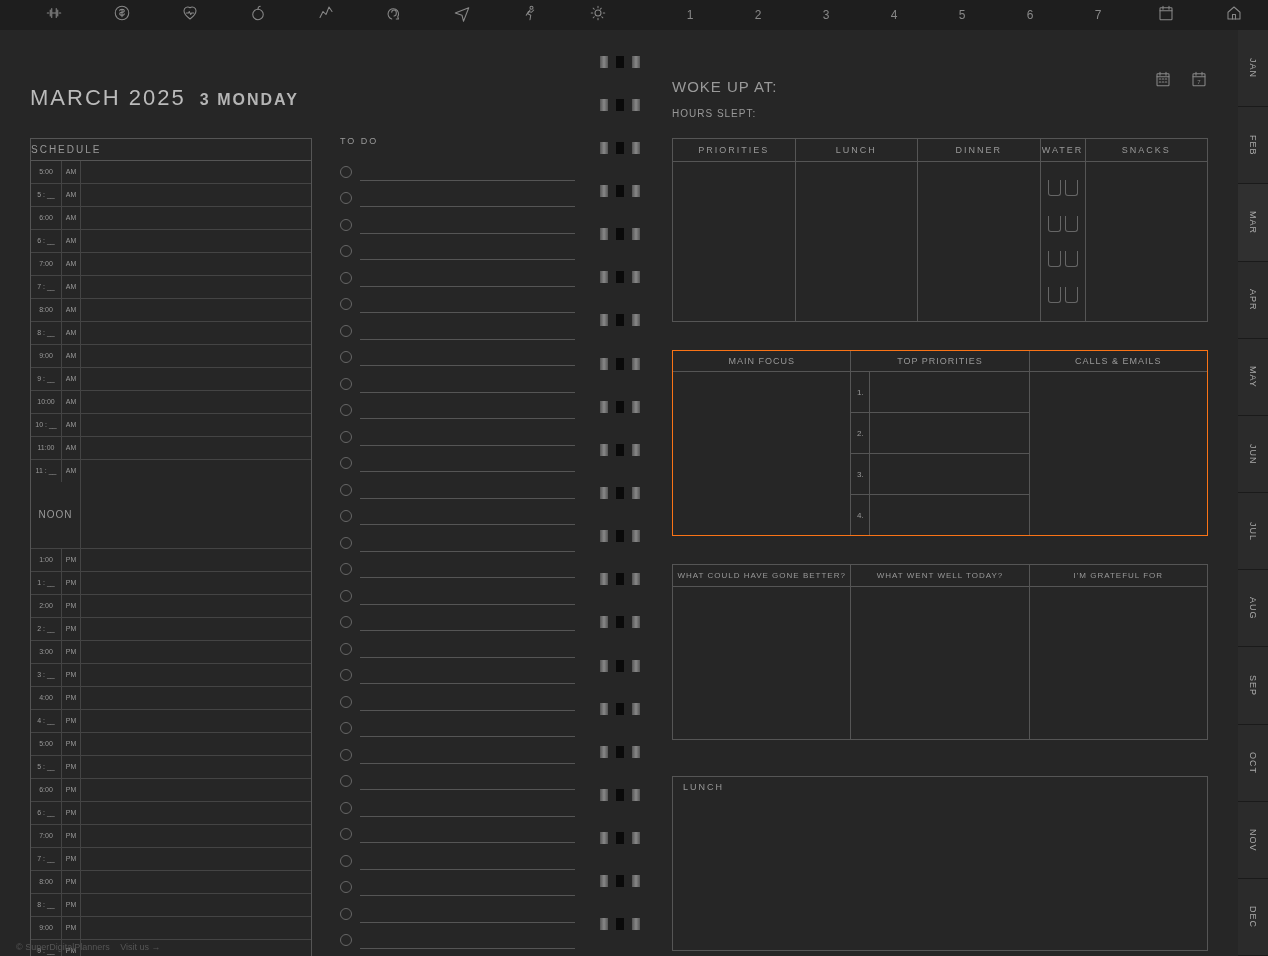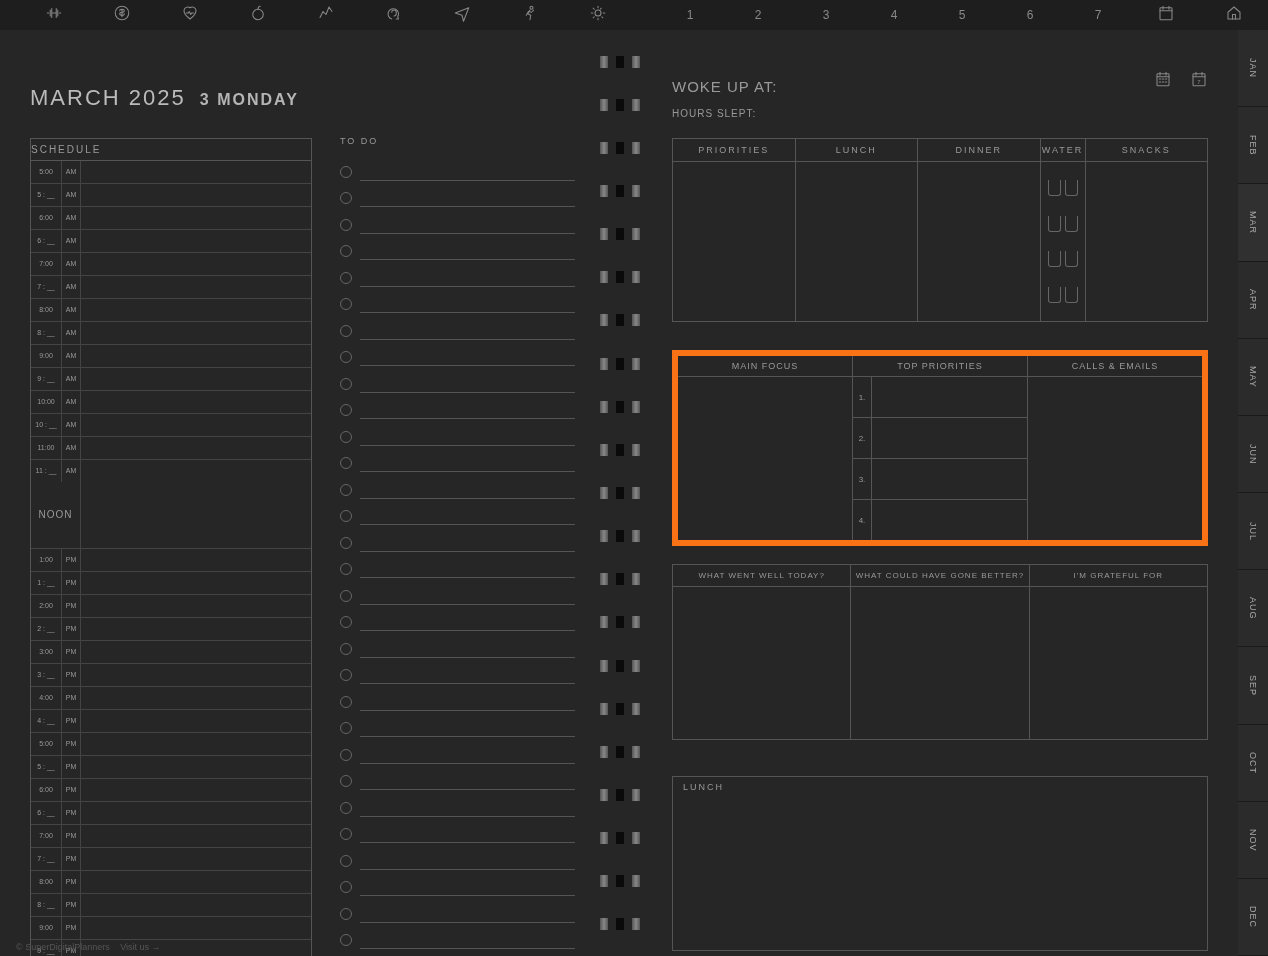--- a/index.html
+++ b/index.html
@@ -41,21 +41,21 @@
 .meals{position:absolute;top:108px;left:52px;right:30px;border:1px solid #555;display:flex;height:182px;font-size:9px}
 .mcol{border-right:1px solid #555;display:flex;flex-direction:column}
 .mcol:last-child{border-right:none}
 .mcol .hd{text-align:center;padding:6px 0;border-bottom:1px solid #555;letter-spacing:2px}
 .mcol .bd{flex:1}
 .meal{flex:1}
 .water{width:44px}
 .water .bd{display:flex;flex-direction:column;justify-content:space-around;align-items:center;padding:8px 0}
 .glass-row{display:flex;gap:4px}
 .glass{width:11px;height:15px;border:1px solid #666;border-top:none;border-radius:0 0 3px 3px}
-.focus{position:absolute;top:320px;left:52px;right:30px;border:6px solid #f97316;display:flex;height:184px;font-size:9px}
+.focus{position:absolute;top:320px;left:52px;right:30px;border:1px solid #f97316;display:flex;height:184px;font-size:9px}
 .fcol{border-right:1px solid #555;display:flex;flex-direction:column}
 .fcol:last-child{border-right:none}
 .fcol .hd{text-align:center;padding:5px 0;border-bottom:1px solid #555;letter-spacing:1px}
 .fcol .bd{flex:1}
 .prio .bd{display:flex;flex-direction:column}
 .prow{flex:1;display:flex;border-bottom:1px solid #555}
 .prow:last-child{border-bottom:none}
 .prow .n{width:18px;text-align:center;display:flex;align-items:center;justify-content:center;border-right:1px solid #555;font-size:8px}
 .reflect{position:absolute;top:534px;left:52px;right:30px;border:1px solid #555;display:flex;height:174px;font-size:8px}
 .rcol{flex:1;border-right:1px solid #555}
@@ -513,24 +513,24 @@
           </div>
   </div>
       </div>
   <div class="fcol" style="flex:1">
         <div class="hd">CALLS &amp; EMAILS</div>
         <div class="bd"></div>
       </div>
  </div>
  <div class="reflect">
   <div class="rcol">
+        <div class="hd">WHAT COULD HAVE GONE BETTER?</div>
+      </div>
+  <div class="rcol">
         <div class="hd">WHAT WENT WELL TODAY?</div>
-      </div>
-  <div class="rcol">
-        <div class="hd">WHAT COULD HAVE GONE BETTER?</div>
       </div>
   <div class="rcol">
         <div class="hd">I'M GRATEFUL FOR</div>
       </div>
  </div>
  <div class="notes">
   <div class="hd">LUNCH</div>
  </div>
 </div>
 

